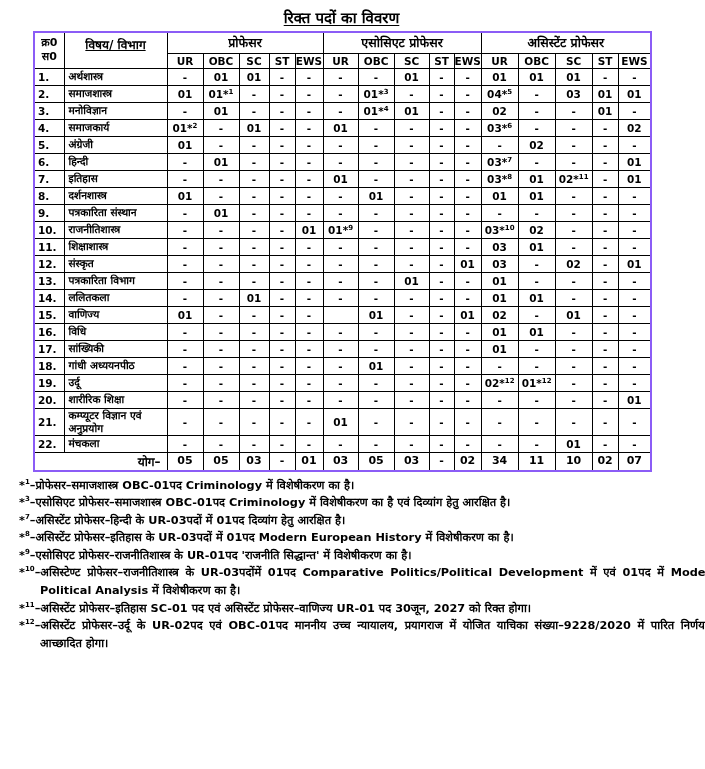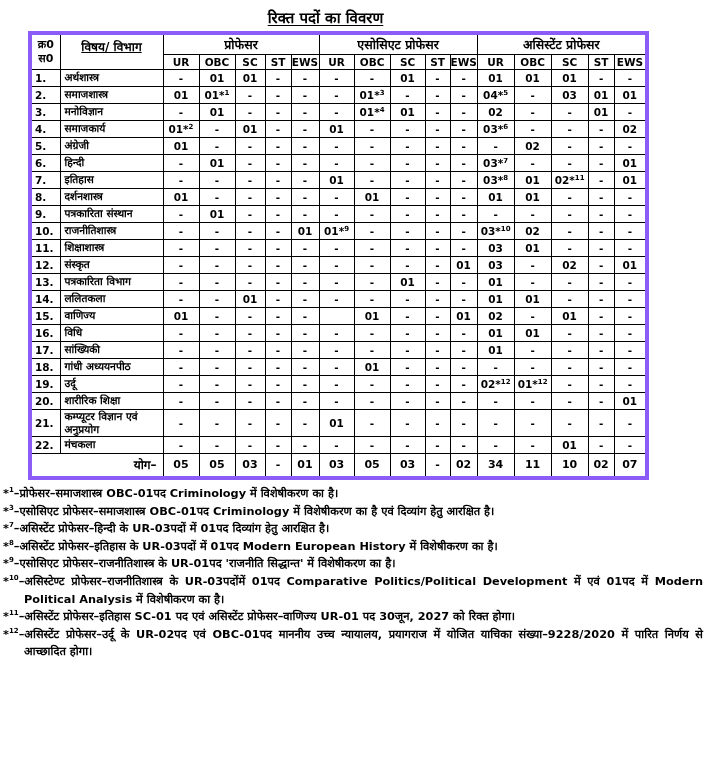--- a/index.html
+++ b/index.html
@@ -5,51 +5,51 @@
   * { box-sizing: border-box; }
   html, body { margin: 0; padding: 0; }
   body {
     width: 705px; height: 769px;
     background: #ffffff;
     color: #000000;
     font-family: "DejaVu Sans", sans-serif;
     font-weight: bold;
     overflow: hidden;
   }
-  .doc { padding-top: 7px; }
+  .doc { padding-top: 7px; padding-left: 16px; }
   .title {
     margin: 0 0 4px 17px;
     width: 617px;
     text-align: center;
     font-size: 15px;
     font-weight: bold;
     text-decoration: underline;
     text-underline-offset: 2px;
   }
   table.vacancy-table {
-    margin-left: 28px;
+    margin-left: 17px;
     border-collapse: collapse;
     table-layout: fixed;
     width: 617px;
-    border: 4px solid #8b5cf6;
+    border: 2px solid #8b5cf6;
   }
   .vacancy-table th, .vacancy-table td {
     border: 1px solid #000;
     padding: 0;
     overflow: hidden;
     font-weight: bold;
   }
   th.group   { font-size: 12.5px; height: 21px; text-align: center; }
   th.sno-h   { font-size: 11px; text-align: center; line-height: 14px; vertical-align: middle; }
   th.subject-h { font-size: 12px; text-align: center; vertical-align: top; padding-top: 3px; text-decoration: underline; }
   th.sub     { font-size: 10.5px; height: 15px; text-align: center; }
   td.sno     { font-size: 10.5px; text-align: left; padding-left: 3px; height: 17px; }
   td.subject { font-size: 10.5px; text-align: left; padding-left: 4px; line-height: 13px; }
   td.num     { font-size: 10.5px; text-align: center; line-height: 12px; }
-  tr.total td { height: 25px; }
+  tr.total td { height: 18px; }
   td.total-label { font-size: 12px; text-align: right; padding-right: 6px; }
   td.total-num   { font-size: 11px; }
   sup { font-size: 7px; line-height: 0; vertical-align: super; }
   .footnotes { margin: 5px 0 4px 3px; width: 700px; }
   .footnote {
     font-size: 11.3px;
     line-height: 17.6px;
     padding-left: 21px;
     text-indent: -21px;
     text-align: justify;

